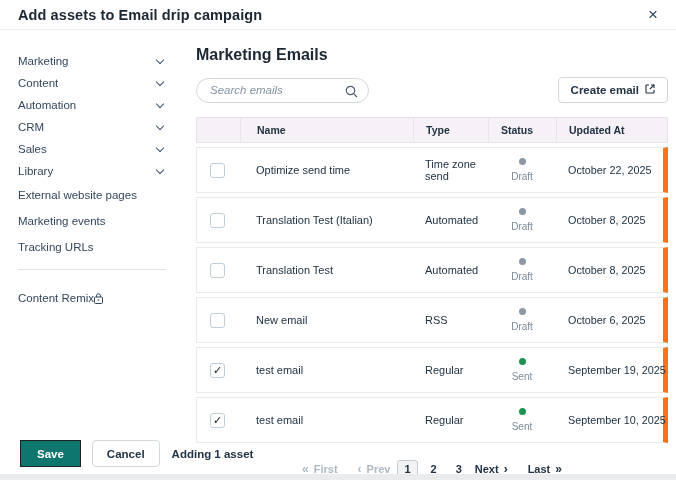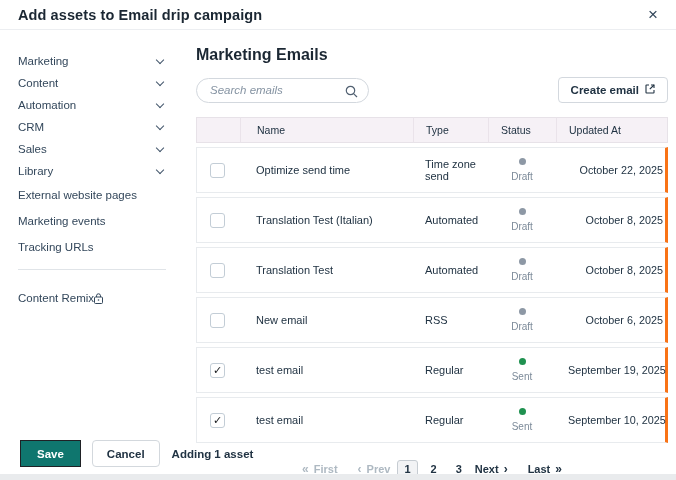--- a/index.html
+++ b/index.html
@@ -28,27 +28,27 @@
   .main-title { font-size:16px; font-weight:bold; color:#1b2733; }
   .toolbar { display:flex; align-items:center; margin-top:13px; }
   .search-wrap { position:relative; }
   .search-input { width:173px; height:25px; border:1px solid #d3d8de; border-radius:14px; padding:0 30px 0 13px; font-size:11.5px; color:#33475b; font-family:inherit; outline:none; background:#fff;font-style:italic; }
   .search-input::placeholder { color:#8593a2; }
   .search-icon { position:absolute; right:11px; top:6px; }
   .create-btn { margin-left:auto; display:flex; align-items:center; gap:6px; padding:0 12px; height:26px; border:1px solid #d3d8de; border-radius:4px; background:#fff; font-weight:bold; font-size:11.5px; color:#213343; font-family:inherit; cursor:pointer; }
 
   
   .assets-table { width:100%; border-collapse:separate; border-spacing:0 4px; table-layout:fixed; margin-top:10px; font-size:11px; color:#213343; }
-  .assets-table th { background:#f6f1f6; font-weight:normal; font-size:10.5px; text-align:left; padding:6px 12px; border-top:1px solid #e7e2e8; border-bottom:1px solid #e7e2e8; color:#213343; }
+  .assets-table th { background:#f6f1f6; font-weight:bold; font-size:10.5px; text-align:left; padding:6px 12px; border-top:1px solid #e7e2e8; border-bottom:1px solid #e7e2e8; color:#213343; }
   .assets-table th + th { border-left:1px solid #eae3ea; }
   .assets-table th:first-child { border-left:1px solid #e7e2e8; }
   .assets-table th:last-child { border-right:1px solid #e7e2e8;margin-top:34px; }
   .assets-table td { background:#fff; border-top:1px solid #e8ebee; border-bottom:1px solid #e8ebee; padding:10px 12px; vertical-align:middle; }
   .assets-table td:first-child { border-left:1px solid #e8ebee; padding-left:13px; }
-  .assets-table td:last-child { border-right:3px solid #f97316;text-align:right; }
+  .assets-table td:last-child { border-right:5px solid #f97316; }
   .assets-table th:nth-child(2), .assets-table td:nth-child(2) { padding-left:16px; padding-right:4px; }
   .assets-table td:nth-child(2) { white-space:nowrap; overflow:hidden; }
   .assets-table td:nth-child(3) { padding-right:4px; }
   .assets-table td:nth-child(5) { white-space:nowrap; font-size:10.8px; padding-right:2px; }
   .checkbox { width:15px; height:15px; border:1px solid #c3cdd6; border-radius:3px; background:#fff; display:flex; align-items:center; justify-content:center; font-size:11px; font-weight:bold; color:#16181b; cursor:pointer; line-height:1; }
   .status-cell { display:flex; align-items:center; gap:6px;flex-direction:column; }
   .status-dot { width:7px; height:7px; border-radius:50%; background:#8d98a5; flex:none; }
   .status-label { color:#7c8a99; font-size:10px; }
 
   

